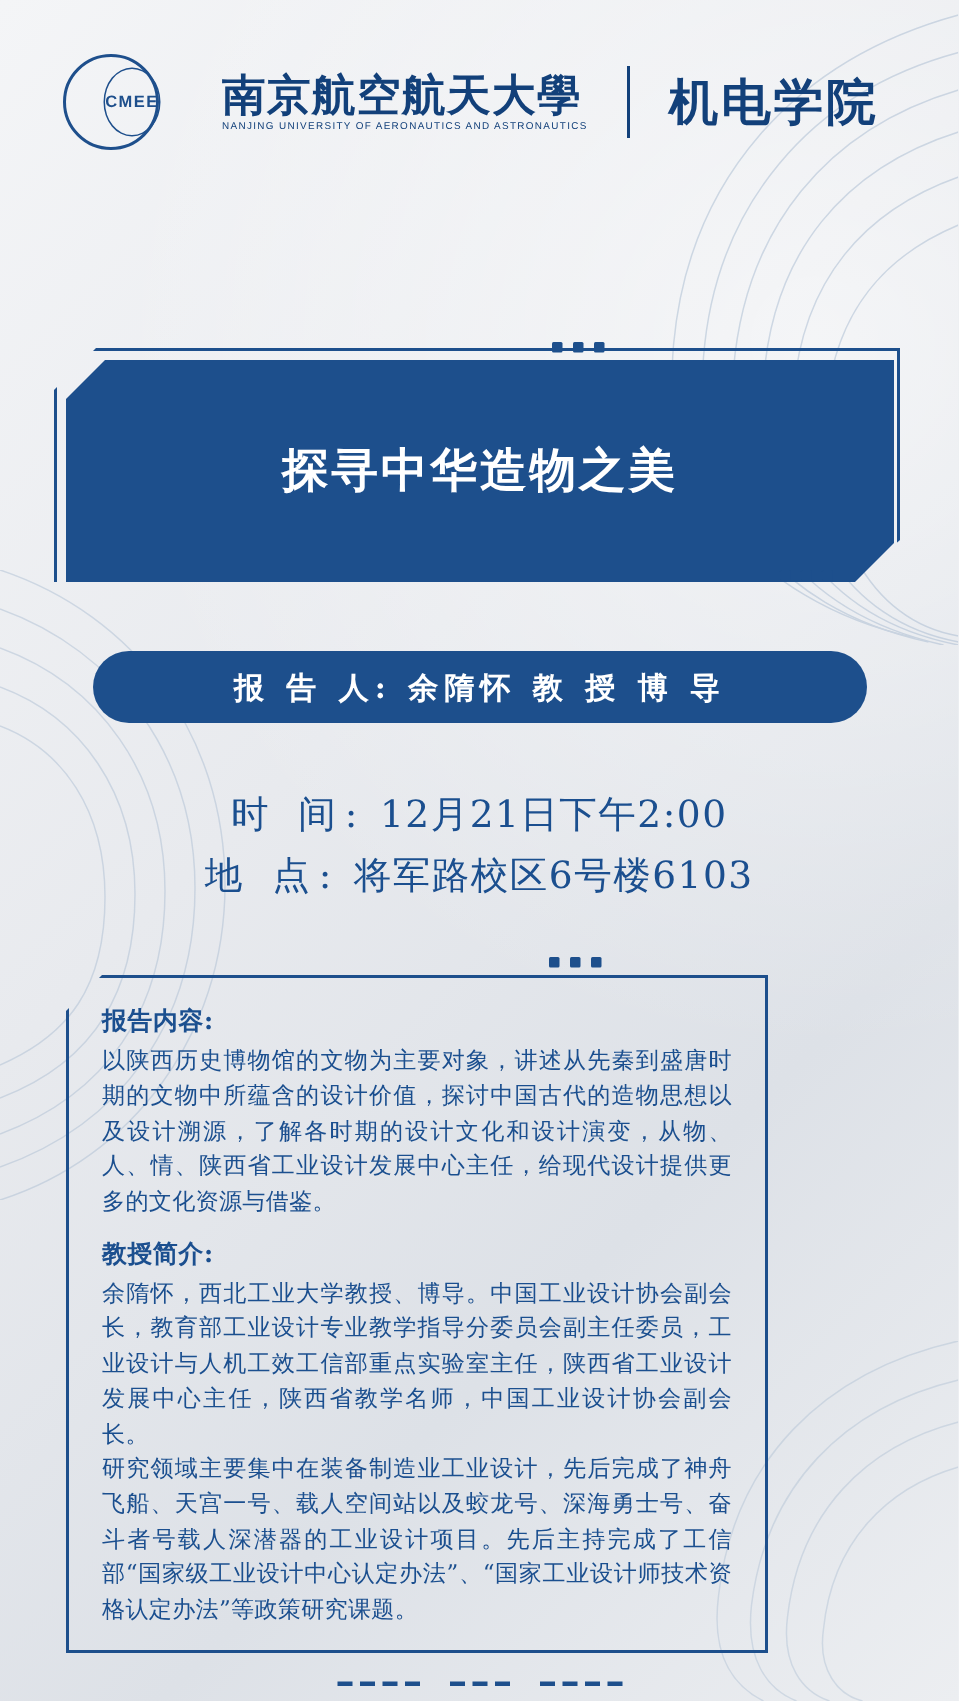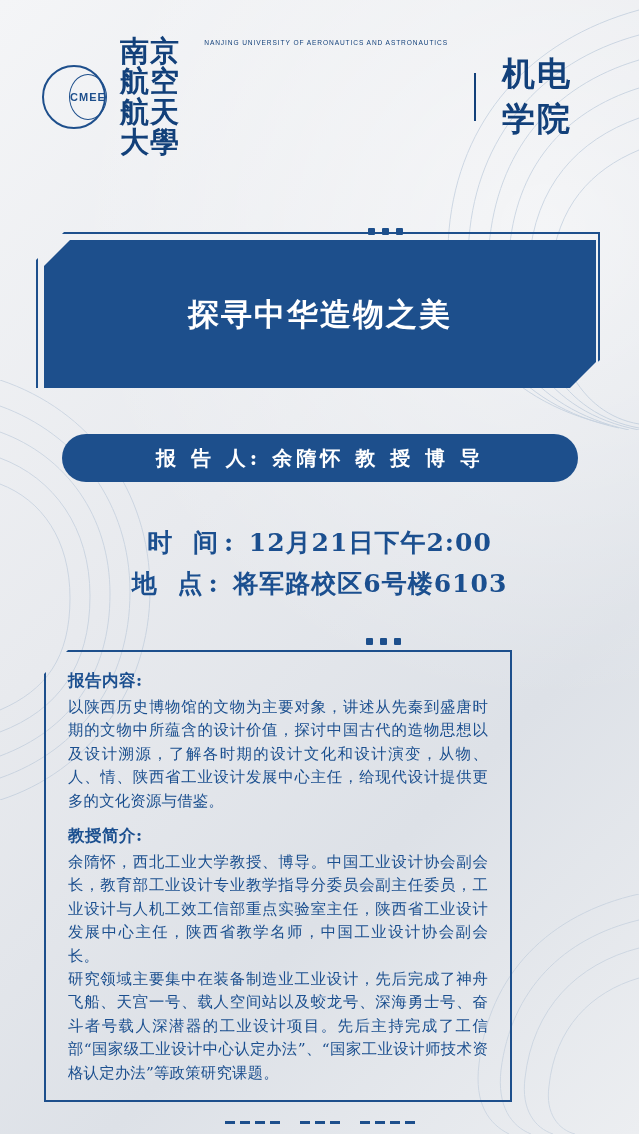--- a/index.html
+++ b/index.html
@@ -32,21 +32,21 @@
     display:flex;align-items:center;justify-content:center;
     position:relative;flex:0 0 auto;
     background:transparent;
   }
   .logo-badge .inner{
     width:44px;height:44px;border-radius:50%;
     border:1px solid #1e4f8c;
     display:flex;align-items:center;justify-content:center;
     font-size:11px;color:#1e4f8c;font-weight:bold;letter-spacing:1px;margin-left:28px;
   }
-  .univ-block{display:flex;flex-direction:row;justify-content:flex-end;}
+  .univ-block{display:flex;flex-direction:column;justify-content:flex-end;margin-left:28px;}
   .univ-cn{
     font-family:"DejaVu Serif","Liberation Serif",serif;
     font-size:29px;color:#12407a;font-weight:bold;letter-spacing:1px;
     line-height:1.05;
   }
   .univ-en{
     font-size:6.6px;color:#12407a;letter-spacing:.9px;margin-top:3px;
     white-space:nowrap;
   }
   .divider-v{
@@ -100,21 +100,21 @@
     background:#1d4f8c;border-radius:24px;
     display:flex;align-items:center;justify-content:center;
     color:#fff;font-size:20px;font-weight:bold;letter-spacing:4px;
     font-family:"DejaVu Serif","Liberation Serif",serif;
   }
 
   
   .info{
     position:absolute;top:522px;left:0;width:639px;text-align:center;
     color:#1b4f8f;font-family:"DejaVu Serif","Liberation Serif",serif;
-    font-size:25px;font-weight:bold;line-height:1.65;letter-spacing:1px;
+    font-size:25px;font-weight:normal;line-height:1.65;letter-spacing:1px;
   }
   .info .lbl{letter-spacing:6px;}
 
   
   .dots-mid{top:638px;left:366px;}
 
   
   .content{
     position:absolute;top:650px;left:44px;width:468px;height:452px;
     border:2px solid #1d4f8c;

